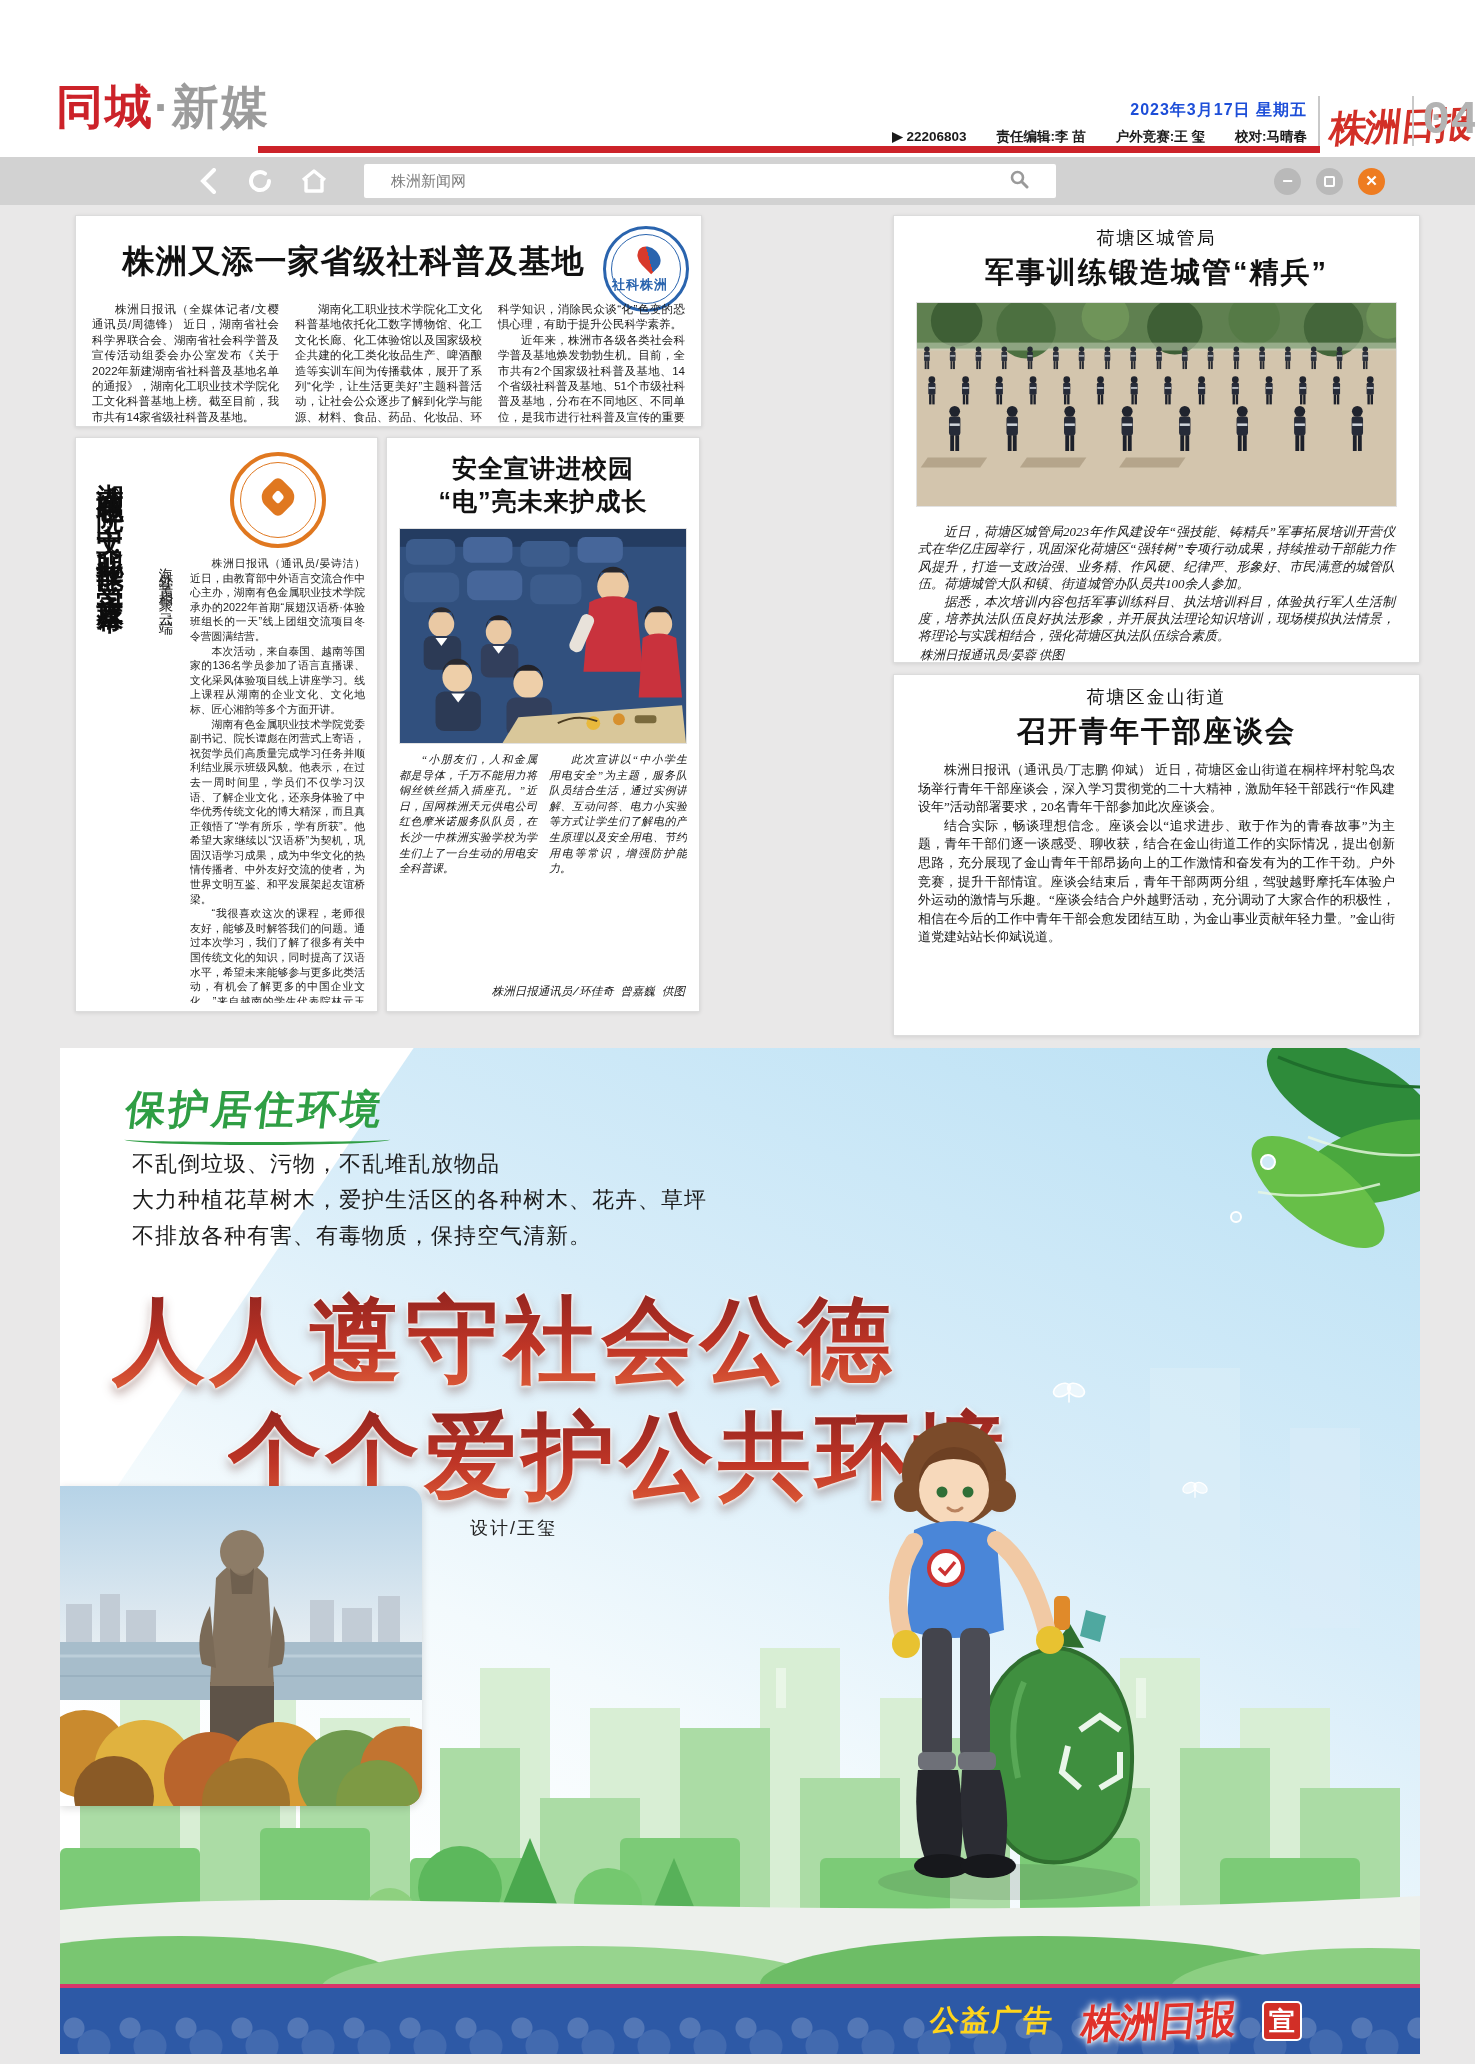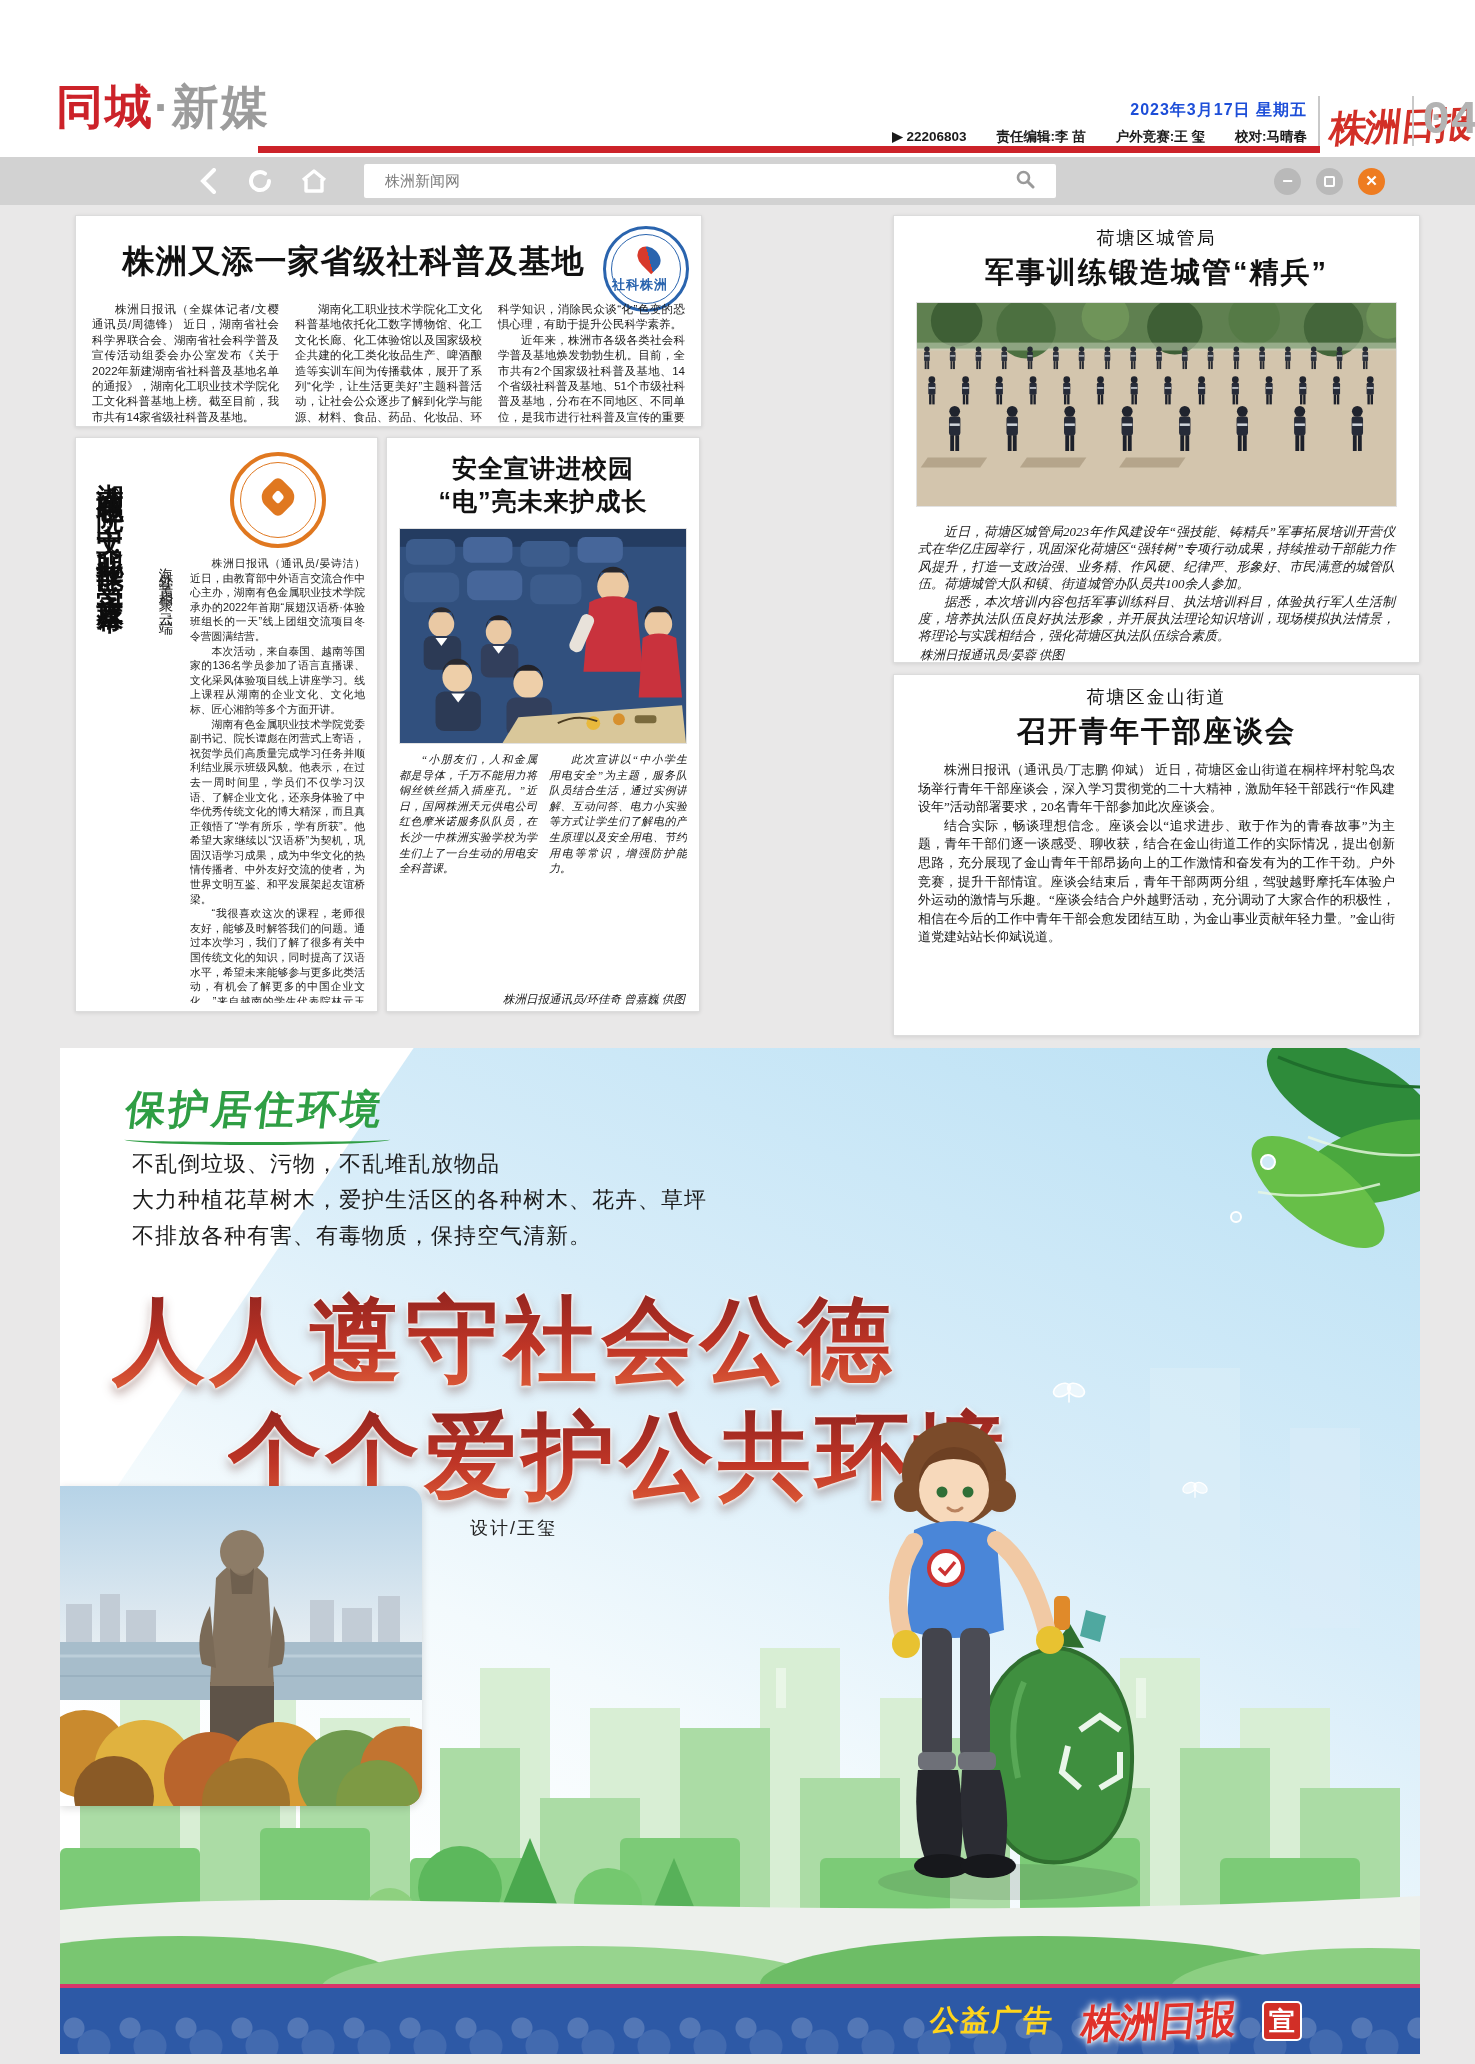--- a/index.html
+++ b/index.html
@@ -16,21 +16,21 @@
 .pub-date{font-size:16px;color:#1d4ed8;font-weight:700;letter-spacing:1px;text-align:right;}
 .pub-line2{margin-top:7px;font-size:13.5px;color:#1a1a1a;display:flex;gap:30px;justify-content:flex-end;font-weight:600;}
 .mast-divider{position:absolute;top:96px;width:2px;height:50px;background:#c9c9c9;}
 .mast-brand{position:absolute;left:1330px;top:102px;font-size:37px;font-weight:900;color:#d22f27;transform:skewX(-8deg) rotate(-2deg);font-family:"Liberation Serif",serif;letter-spacing:-2px;}
 .mast-page{position:absolute;left:1422px;top:94px;font-size:47px;color:#b3b3b3;font-weight:700;font-family:"Liberation Mono",monospace;}
 
 
 .chrome{position:absolute;top:157px;left:0;width:1475px;height:48px;background:#d2d2d2;display:flex;align-items:center;}
 .nav-btn{margin-left:27px;cursor:pointer;display:flex;}
 .nav-btn.first{margin-left:198px;}
-.searchbar{margin-left:36px;width:692px;height:34px;background:#fff;border-radius:2px;display:flex;align-items:center;padding:0 21px;}
+.searchbar{margin-left:36px;width:692px;height:34px;background:#fff;border-radius:2px;display:flex;align-items:center;padding:0 27px;}
 .search-text{flex:1;font-size:15px;color:#7b7b7b;}
 .win-controls{margin-left:auto;margin-right:90px;display:flex;gap:15px;align-items:center;}
 .win-btn{width:27px;height:27px;border-radius:50%;background:#b9b9b9;display:flex;align-items:center;justify-content:center;color:#fff;font-weight:900;cursor:pointer;}
 .win-btn .sq{width:11px;height:11px;border:2.5px solid #fff;border-radius:2px;}
 .win-btn.min{font-size:18px;line-height:0;}
 .win-btn.close{background:#ee7c21;font-size:15px;}
 
 
 .article{position:absolute;background:#fff;border:1px solid #dcdcdc;box-shadow:0 1px 4px rgba(0,0,0,.10);overflow:hidden;}
 #a1{left:75px;top:215px;width:627px;height:212px;}
@@ -65,21 +65,21 @@
 .school-badge .inner{position:absolute;inset:6px;border:1.5px solid #e07820;border-radius:50%;}
 .school-glyph{position:absolute;left:29px;top:26px;width:30px;height:30px;background:#e07820;transform:rotate(45deg);border-radius:6px 40% 6px 40%;}
 .school-glyph::after{content:"";position:absolute;left:10px;top:10px;width:10px;height:10px;background:#fff;border-radius:2px 40% 2px 40%;}
 .a3-body{font-size:10.8px;line-height:14.6px;text-align:justify;color:#1c1c1c;}
 
 
 .a4-title{text-align:center;font-weight:900;font-size:25px;line-height:33px;margin-top:14px;letter-spacing:1px;}
 .a4-photo{margin:10px 12px 0;height:216px;border:1px solid #e2e2e2;overflow:hidden;}
 .a4-photo svg{display:block;width:100%;height:100%;}
 .a4-body{margin:8px 12px 0;height:238px;column-count:2;column-gap:12px;font-size:11px;line-height:15.6px;font-family:"Liberation Serif",serif;font-style:italic;text-align:justify;color:#161616;overflow:hidden;}
-.a4-credit{position:absolute;right:14px;bottom:4px;font-size:11.5px;font-family:Liberation Sans, sans-serif;font-style:italic;color:#161616;}
+.a4-credit{position:absolute;right:14px;bottom:12px;font-size:11.5px;font-family:Liberation Mono, monospace;font-style:italic;color:#161616;}
 
 
 #psa{position:absolute;left:60px;top:1048px;width:1360px;height:1006px;background:#fff;overflow:hidden;}
 .sky{position:absolute;inset:0;background:linear-gradient(205deg,#b9e0f4 0%,#d8edf9 38%,#f3fafd 62%,#ffffff 80%);clip-path:polygon(26% 0,100% 0,100% 100%,0 100%,0 52%);}
 .sky-building{position:absolute;background:#ddeef8;}
 .psa-heading{position:absolute;left:66px;top:34px;font-size:40px;font-weight:700;color:#2f9e44;transform:skewX(-7deg);font-family:"Liberation Serif",serif;letter-spacing:3px;}
 .psa-heading::after{content:"";position:absolute;left:2px;bottom:-8px;width:103%;height:8px;border-bottom:3.5px solid #2f9e44;border-radius:0 0 100% 100%;}
 .psa-rules{position:absolute;left:72px;top:98px;font-size:22px;color:#1b1b1b;line-height:36px;letter-spacing:1px;}
 .slogan{position:absolute;font-weight:900;font-size:93px;letter-spacing:5px;background:linear-gradient(180deg,#8f231f 5%,#bf3526 55%,#e0603a 95%);-webkit-background-clip:text;background-clip:text;color:transparent;filter:drop-shadow(0 0 1.5px #fff) drop-shadow(0 0 1.5px #fff) drop-shadow(0 6px 5px rgba(90,35,25,.32));white-space:nowrap;}
 .slogan1{left:52px;top:230px;}

